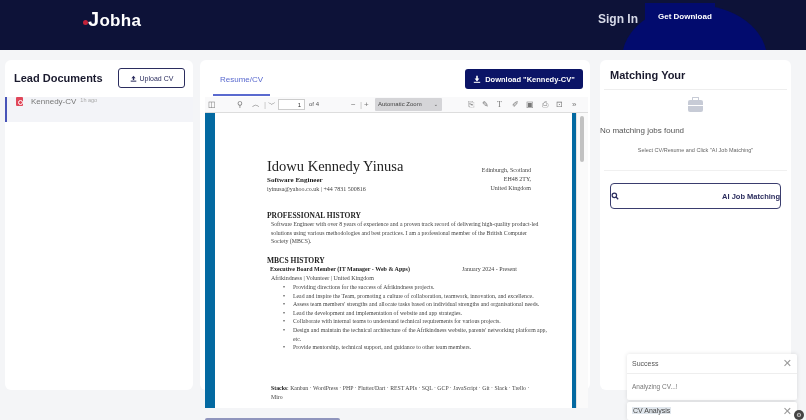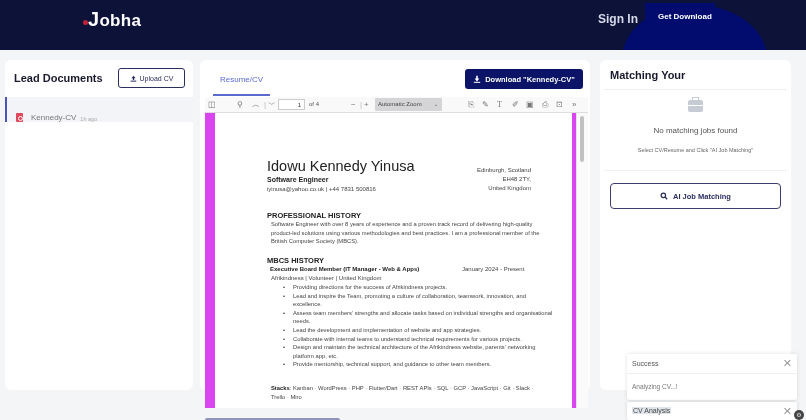--- a/index.html
+++ b/index.html
@@ -12,39 +12,39 @@
   .logo .J { font-size: 20px; }
   .nav { position: absolute; top: 12px; left: 258px; display: flex; gap: 0; }
   .nav a { color: #d7dae8; font-size: 8px; font-weight: bold; text-decoration: none; margin-right: 15px; white-space: nowrap; }
   .signin { position: absolute; left: 598px; top: 12px; color: #d7dae8; font-size: 12px; font-weight: bold; }
   .getstarted { position: absolute; left: 658px; top: 12px; color: #fff; font-size: 8px; font-weight: bold; }
 
   .panel { position: absolute; background: #fff; border-radius: 6px; }
   .left-panel { left: 5px; top: 60px; width: 188px; height: 330px; }
   .docs-title { position: absolute; left: 9px; top: 12px; font-size: 11px; font-weight: bold; color: #1a1a2e; }
   .upload-btn { position: absolute; left: 113px; top: 8px; width: 67px; height: 20px; border: 1px solid #2b2d5e; border-radius: 3px; background: #fff; font-size: 7px; color: #2b2d5e; display: flex; align-items: center; justify-content: center; gap: 3px; font-family: "Liberation Sans", sans-serif; }
-  .doc-item { position: absolute; left: 0; top: 37px; width: 188px; height: 25px; background: #f3f4f8; border-left: 2px solid #4854b8; display: flex; align-items: flex-end; padding-left: 9px; }
+  .doc-item { position: absolute; left: 0; top: 37px; width: 188px; height: 25px; background: #f3f4f8; border-left: 2px solid #4854b8; display: flex; align-items: flex-start; padding-left: 9px; }
   .pdf-icon { width: 7px; height: 9px; background: #e0475a; border-radius: 1px; margin-right: 8px; position: relative; }
   .pdf-icon::after { content: ""; position: absolute; left: 2px; top: 3px; width: 3px; height: 3px; border: 0.8px solid #fff; border-radius: 50%; }
   .doc-name { font-size: 8px; color: #777; }
   .doc-time { font-size: 5.5px; color: #aaa; margin-left: 4px; }
 
   .mid-panel { left: 200px; top: 60px; width: 390px; height: 330px; }
   .tab-resume { position: absolute; left: 20px; top: 15px; font-size: 8px; color: #5a6acf; }
   .tab-underline { position: absolute; left: 13px; top: 34px; width: 57px; height: 2px; background: #5a6acf; }
   .download-btn { position: absolute; left: 265px; top: 9px; width: 118px; height: 20px; background: #0b1466; color: #fff; border-radius: 3px; font-size: 7.5px; font-weight: bold; display: flex; align-items: center; justify-content: center; gap: 4px; border: none; font-family: "Liberation Sans", sans-serif; }
 
   .pdf-toolbar { position: absolute; left: 205px; top: 97px; width: 383px; height: 16px; background: #f9f9fa; border-bottom: 1px solid #ddd; display: flex; align-items: center; font-size: 6px; color: #666; }
   .tb-icon { position: absolute; top: 3px; font-size: 8px; color: #777; line-height: 10px; }
   .page-input { position: absolute; left: 278px; top: 99px; width: 27px; height: 11px; border: 1px solid #ccc; background: #fff; font-size: 6px; text-align: right; padding-right: 3px; color: #333; font-family: "Liberation Sans", sans-serif; }
   .of-pages { position: absolute; left: 309px; top: 101px; font-size: 6px; color: #555; }
   .zoom-select { position: absolute; left: 375px; top: 98px; width: 67px; height: 13px; background: #d5d5d8; font-size: 6px; color: #444; padding-left: 3px; line-height: 13px; border-radius: 1px; }
   .zoom-select .caret { position: absolute; right: 4px; top: 0; font-size: 5px; }
 
-  .pdf-viewport { position: absolute; left: 205px; top: 113px; width: 383px; height: 295px; background: #d946ef; overflow: hidden; }
+  .pdf-viewport { position: absolute; left: 205px; top: 113px; width: 383px; height: 295px; background: #0369a1; overflow: hidden; font-family: Liberation Serif, serif; }
   .pdf-page { position: absolute; left: 10px; top: 0; width: 357px; height: 300px; background: #fff; }
   .scrollbar { position: absolute; left: 576px; top: 113px; width: 12px; height: 295px; background: #fafafa; border-left: 1px solid #e3e3e3; }
   .scroll-thumb { position: absolute; left: 3px; top: 3px; width: 4px; height: 46px; background: #c1c1c1; border-radius: 2px; }
 
   .cv-name { position: absolute; left: 52px; top: 45px; font-size: 14.5px; color: #222; }
   .cv-role { position: absolute; left: 52px; top: 63px; font-size: 7px; font-weight: bold; color: #222; }
   .cv-contact { position: absolute; left: 52px; top: 73px; font-size: 6px; color: #444; }
   .cv-address { position: absolute; left: 230px; top: 53px; width: 86px; font-size: 6px; color: #444; text-align: right; line-height: 9px; }
   .cv-h { position: absolute; left: 52px; font-size: 7.5px; font-weight: bold; color: #222; }
   .cv-p { position: absolute; left: 56px; width: 270px; font-size: 5.8px; color: #444; line-height: 8.7px; }
@@ -56,24 +56,24 @@
   .cv-list li::before { content: "•"; position: absolute; left: -10px; color: #333; }
   .cv-stacks { position: absolute; left: 56px; top: 271px; width: 270px; font-size: 5.8px; color: #444; line-height: 8.7px; }
   .cv-stacks b { color: #222; }
 
   .right-panel { left: 600px; top: 60px; width: 191px; height: 330px; }
   .mj-title { position: absolute; left: 10px; top: 9px; font-size: 11px; font-weight: bold; color: #1a1a2e; }
   .mj-divider { position: absolute; left: 4px; top: 29px; width: 183px; height: 1px; background: #eee; }
   .briefcase { position: absolute; left: 88px; top: 40px; width: 15px; height: 12px; background: #c7cbd6; border-radius: 2px; }
   .briefcase::before { content: ""; position: absolute; left: 4px; top: -3px; width: 5px; height: 2px; border: 1.2px solid #c7cbd6; border-bottom: none; border-radius: 1px 1px 0 0; }
   .briefcase::after { content: ""; position: absolute; left: 0; top: 5px; width: 15px; height: 1px; background: #fff; }
-  .mj-empty { position: absolute; left: 0; width: 191px; top: 66px; text-align: center; font-size: 8px; color: #555; }
+  .mj-empty { position: absolute; left: 0; width: 191px; top: 66px; font-size: 8px; color: #555; }
   .mj-hint { position: absolute; left: 0; width: 191px; top: 87px; text-align: center; font-size: 5.5px; color: #666; }
   .mj-divider2 { position: absolute; left: 4px; top: 110px; width: 183px; height: 1px; background: #f0f0f0; }
-  .ai-btn { position: absolute; left: 10px; top: 123px; width: 171px; height: 26px; border: 1px solid #3a3d6e; border-radius: 4px; background: #fff; font-size: 7.5px; font-weight: bold; color: #2b2d5e; display: flex; align-items: center; justify-content: center; gap: 5px; font-family: "Liberation Sans", sans-serif; }
+  .ai-btn { position: absolute; left: 10px; top: 123px; width: 171px; height: 26px; border: 1px solid #3a3d6e; border-radius: 4px; background: #fff; font-size: 7.5px; font-weight: bold; color: #2b2d5e; display: flex; align-items: center; justify-content: space-between; gap: 5px; font-family: "Liberation Sans", sans-serif; }
 
   .bottom-strip { position: absolute; left: 0; top: 408px; width: 806px; height: 12px; background: #f4f5f7; }
   .bottom-bar { position: absolute; left: 205px; top: 418px; width: 135px; height: 2px; background: #8f95bd; border-radius: 2px 2px 0 0; }
 
   .toast { position: absolute; left: 627px; width: 170px; background: #fff; box-shadow: 0 0 4px rgba(0,0,0,0.12); border-radius: 2px; }
   .toast-success { top: 354px; height: 46px; }
   .toast-title { position: absolute; left: 5px; top: 6px; font-size: 7px; color: #555; }
   .toast-close { position: absolute; right: 5px; top: 3px; font-size: 11px; color: #999; line-height: 12px; cursor: pointer; }
   .toast-sep { position: absolute; left: 0; top: 19px; width: 170px; height: 1px; background: #eee; }
   .toast-body { position: absolute; left: 5px; top: 29px; font-size: 6.5px; color: #777; }

